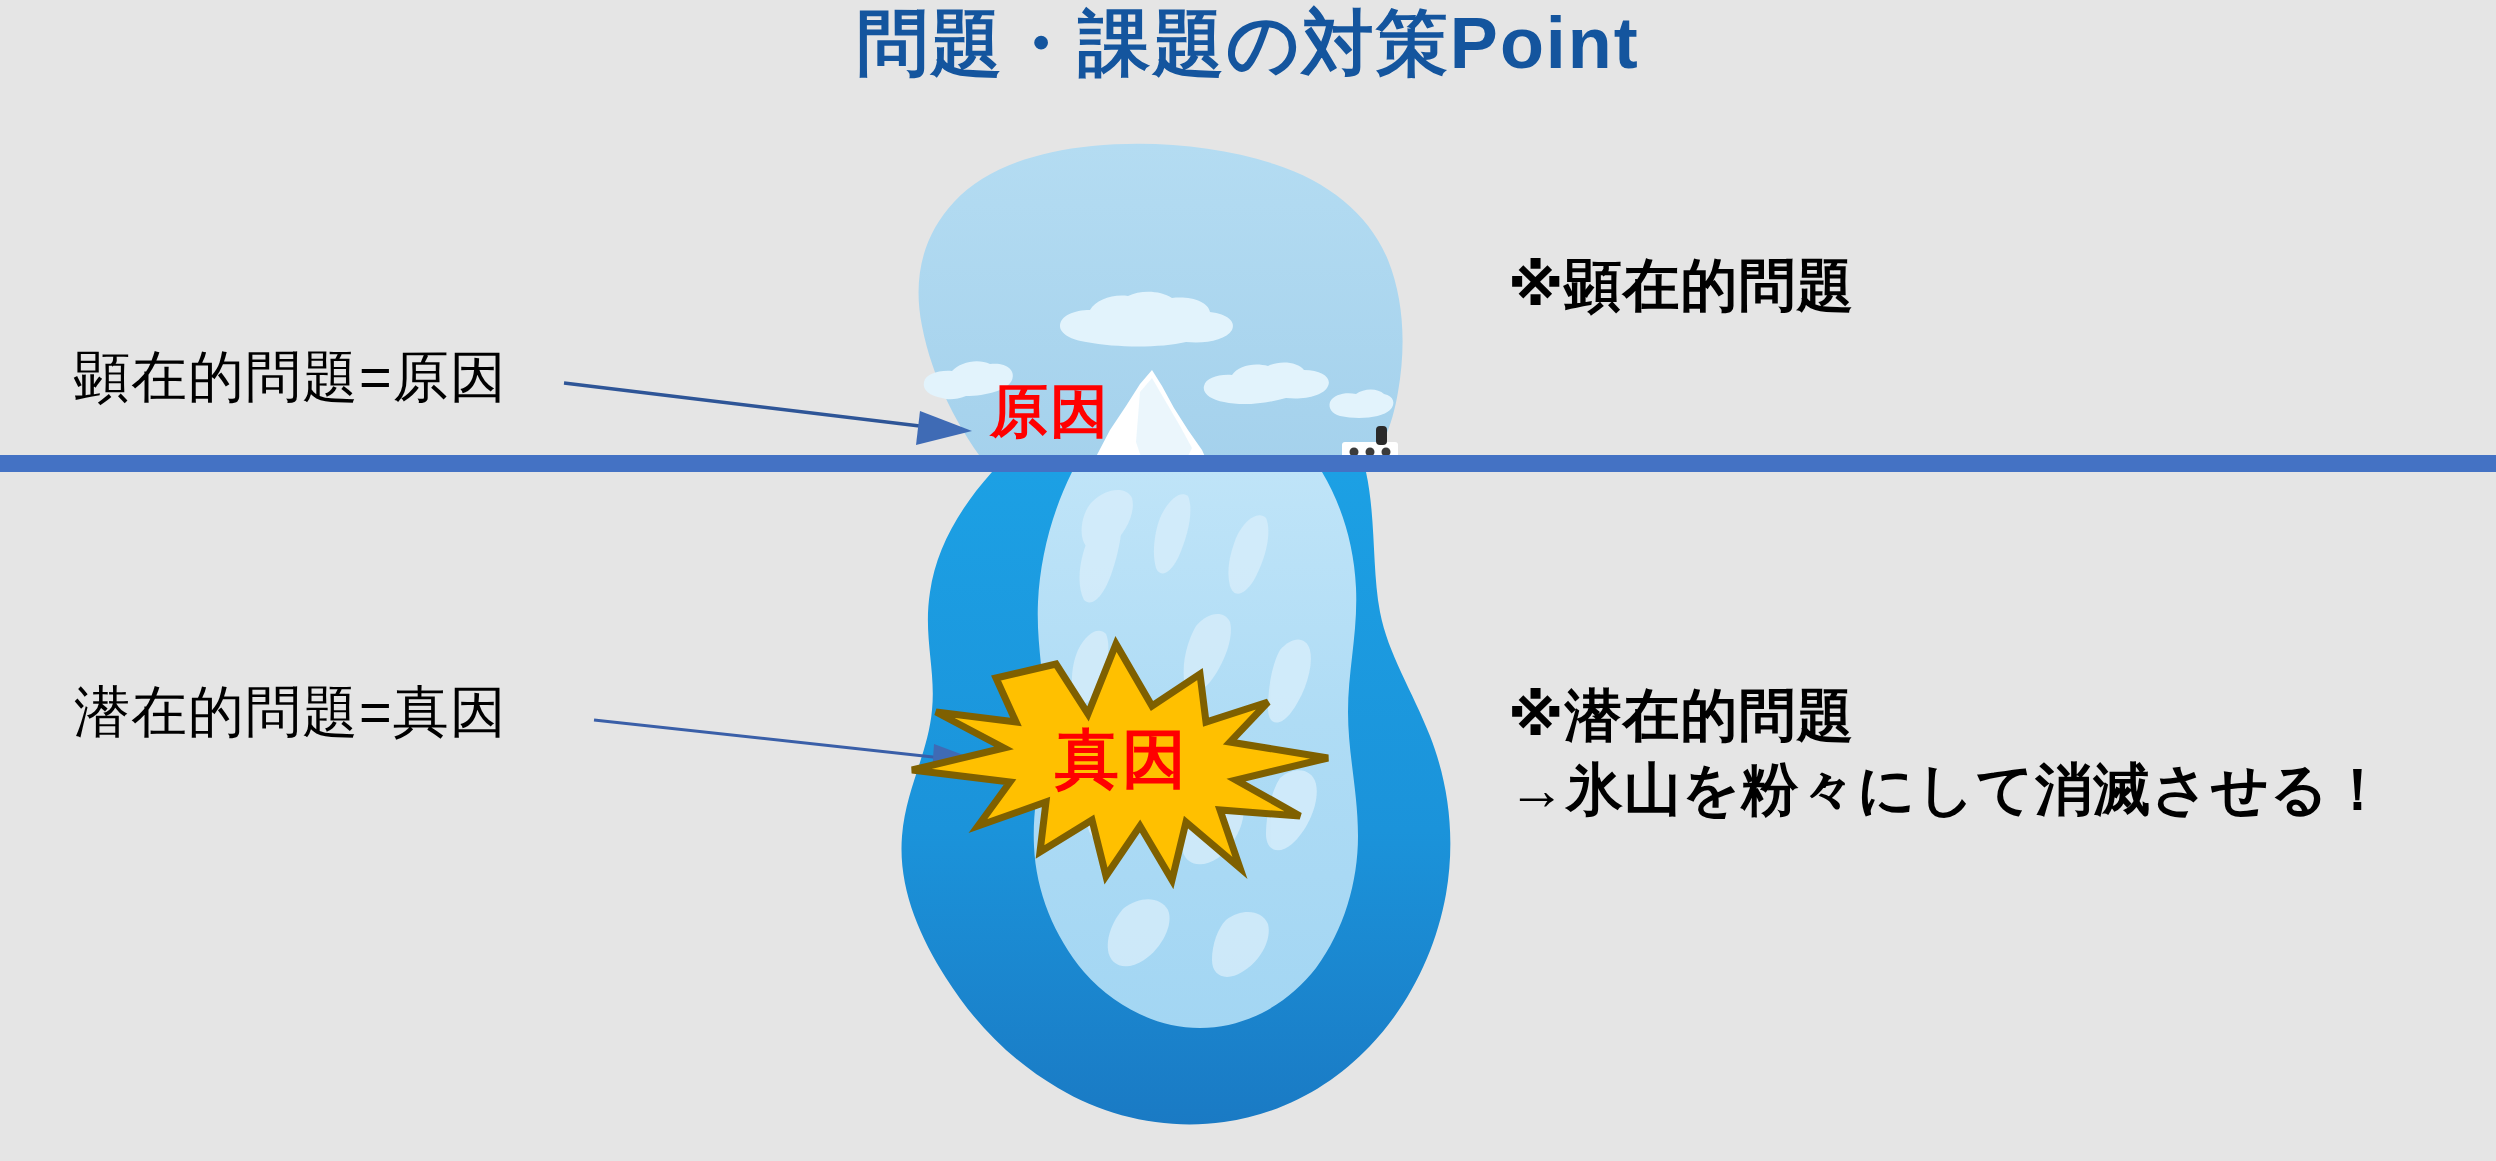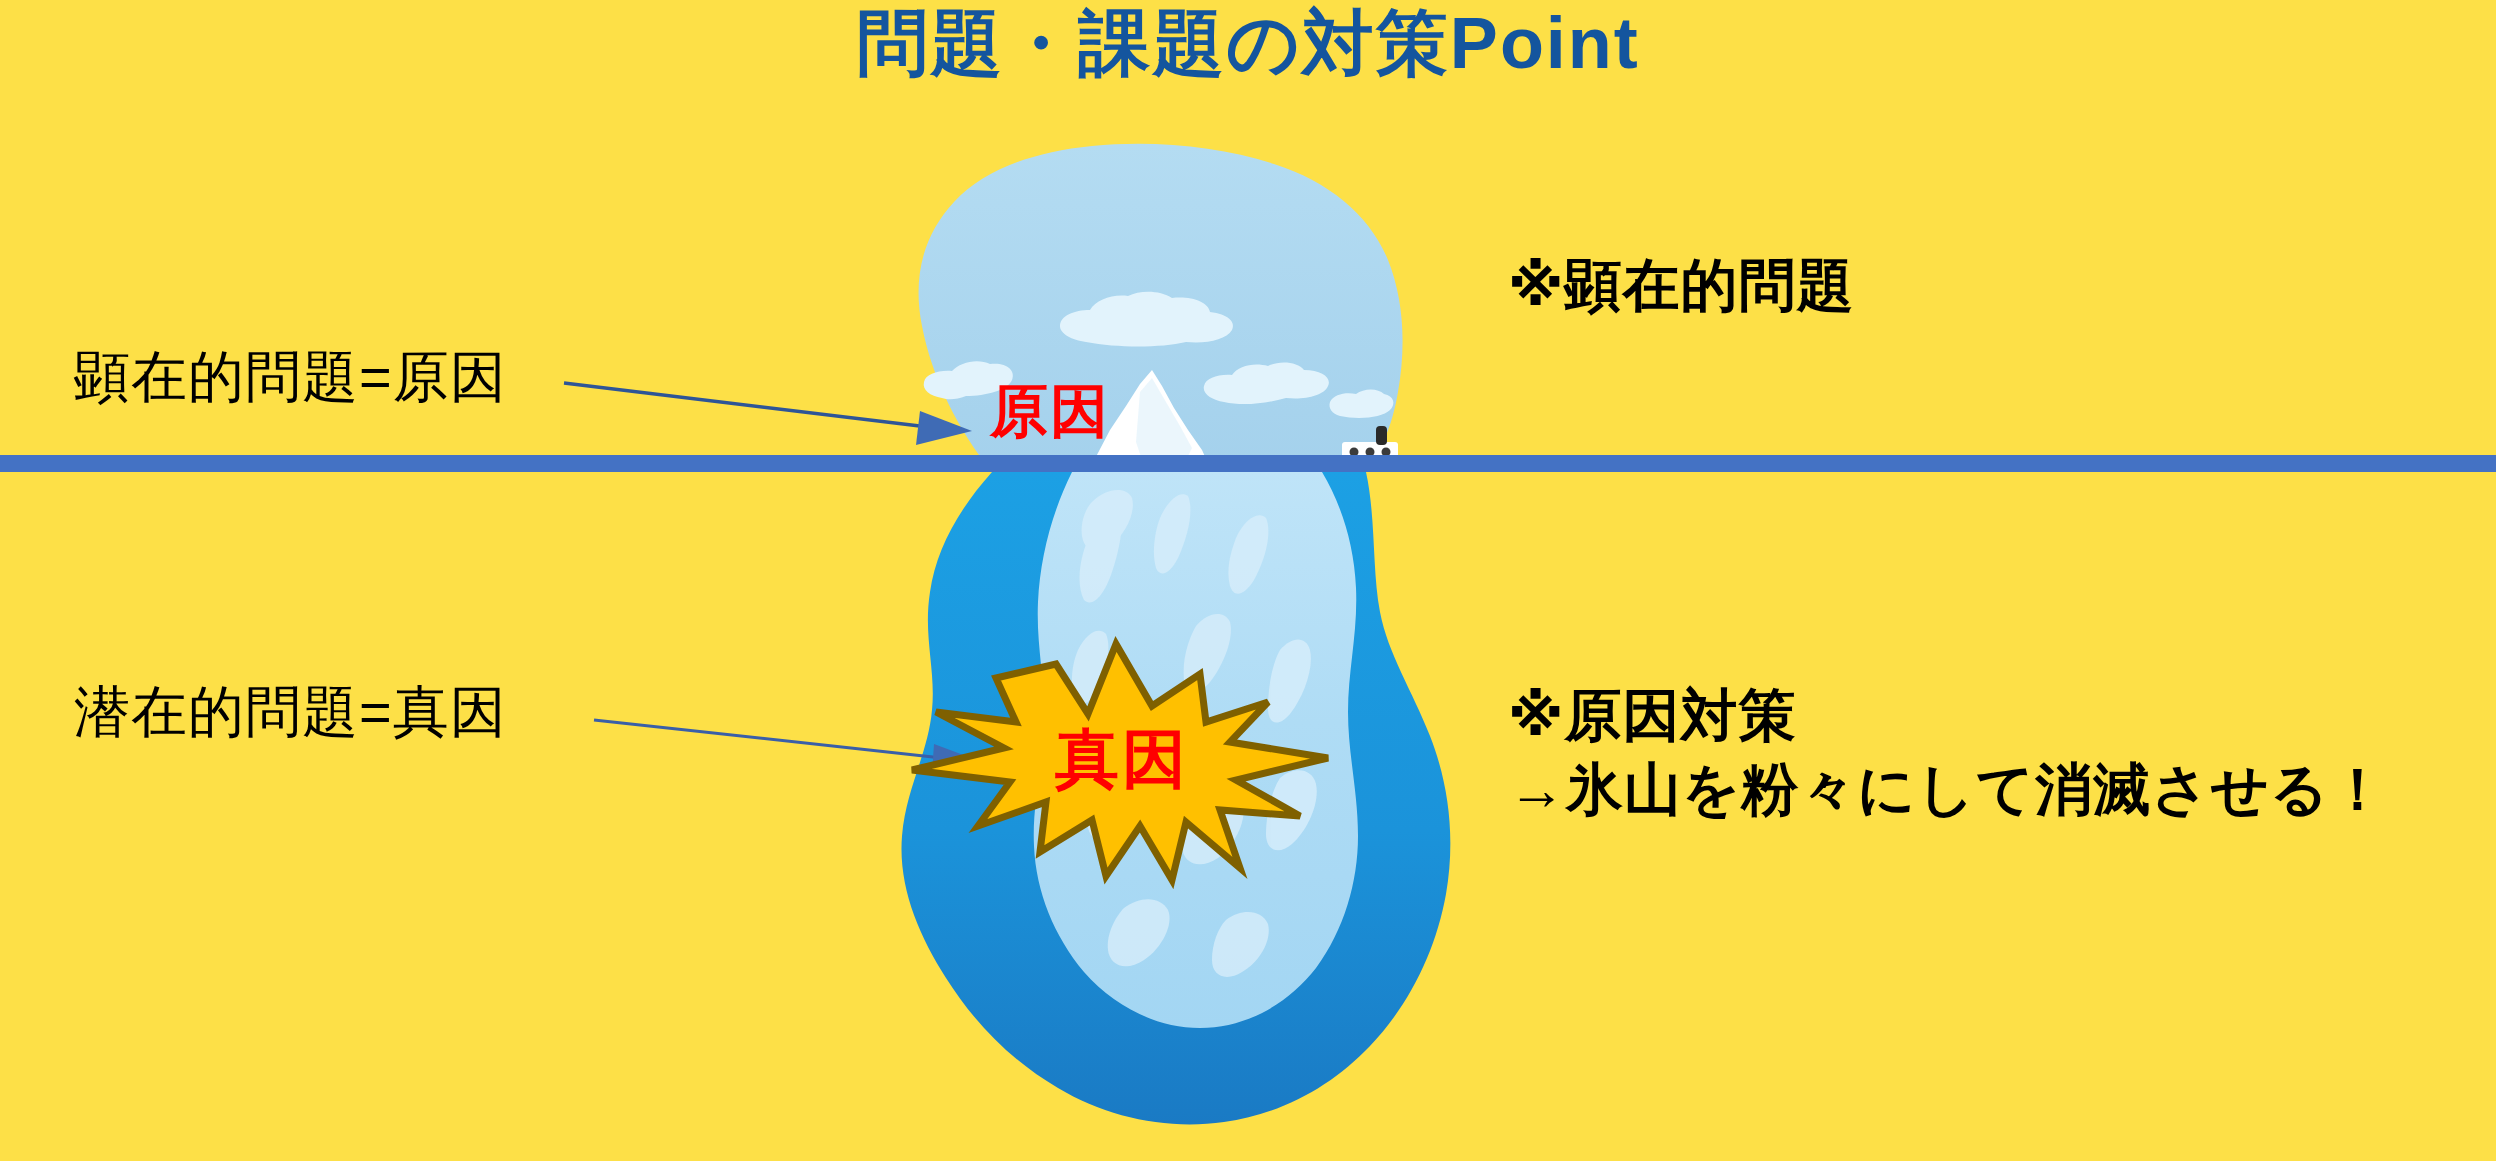--- a/index.html
+++ b/index.html
@@ -4,21 +4,21 @@
 <style>
   html,body{margin:0;padding:0;background:#ffffff;}
   body{
     font-family:"Liberation Sans","DejaVu Sans",sans-serif;
     -webkit-font-smoothing:antialiased;
   }
   #slide{
     position:relative;
     width:2496px;
     height:1161px;
-    background:#fde047;
+    background:#e5e5e5;
     overflow:hidden;
   }
 
   
   #title{
     position:absolute;
     left:0; top:6px;
     width:2496px;
     text-align:center;
     font-size:72px;
@@ -294,17 +294,17 @@
           36,82 116,92 96,48 "></polygon>
     </svg>
     <div id="callout-root-label">真因</div>
   </div>
 
   <div id="note-cause" class="right-note">
     <span class="note-line">※顕在的問題</span>
   </div>
 
   <div id="note-root" class="right-note">
-    <span class="note-line">※原因対策</span>
+    <span class="note-line">※潜在的問題</span>
     <span class="note-line">→氷山を粉々にして消滅させる！</span>
   </div>
 
 </div>
 
 </body></html>

